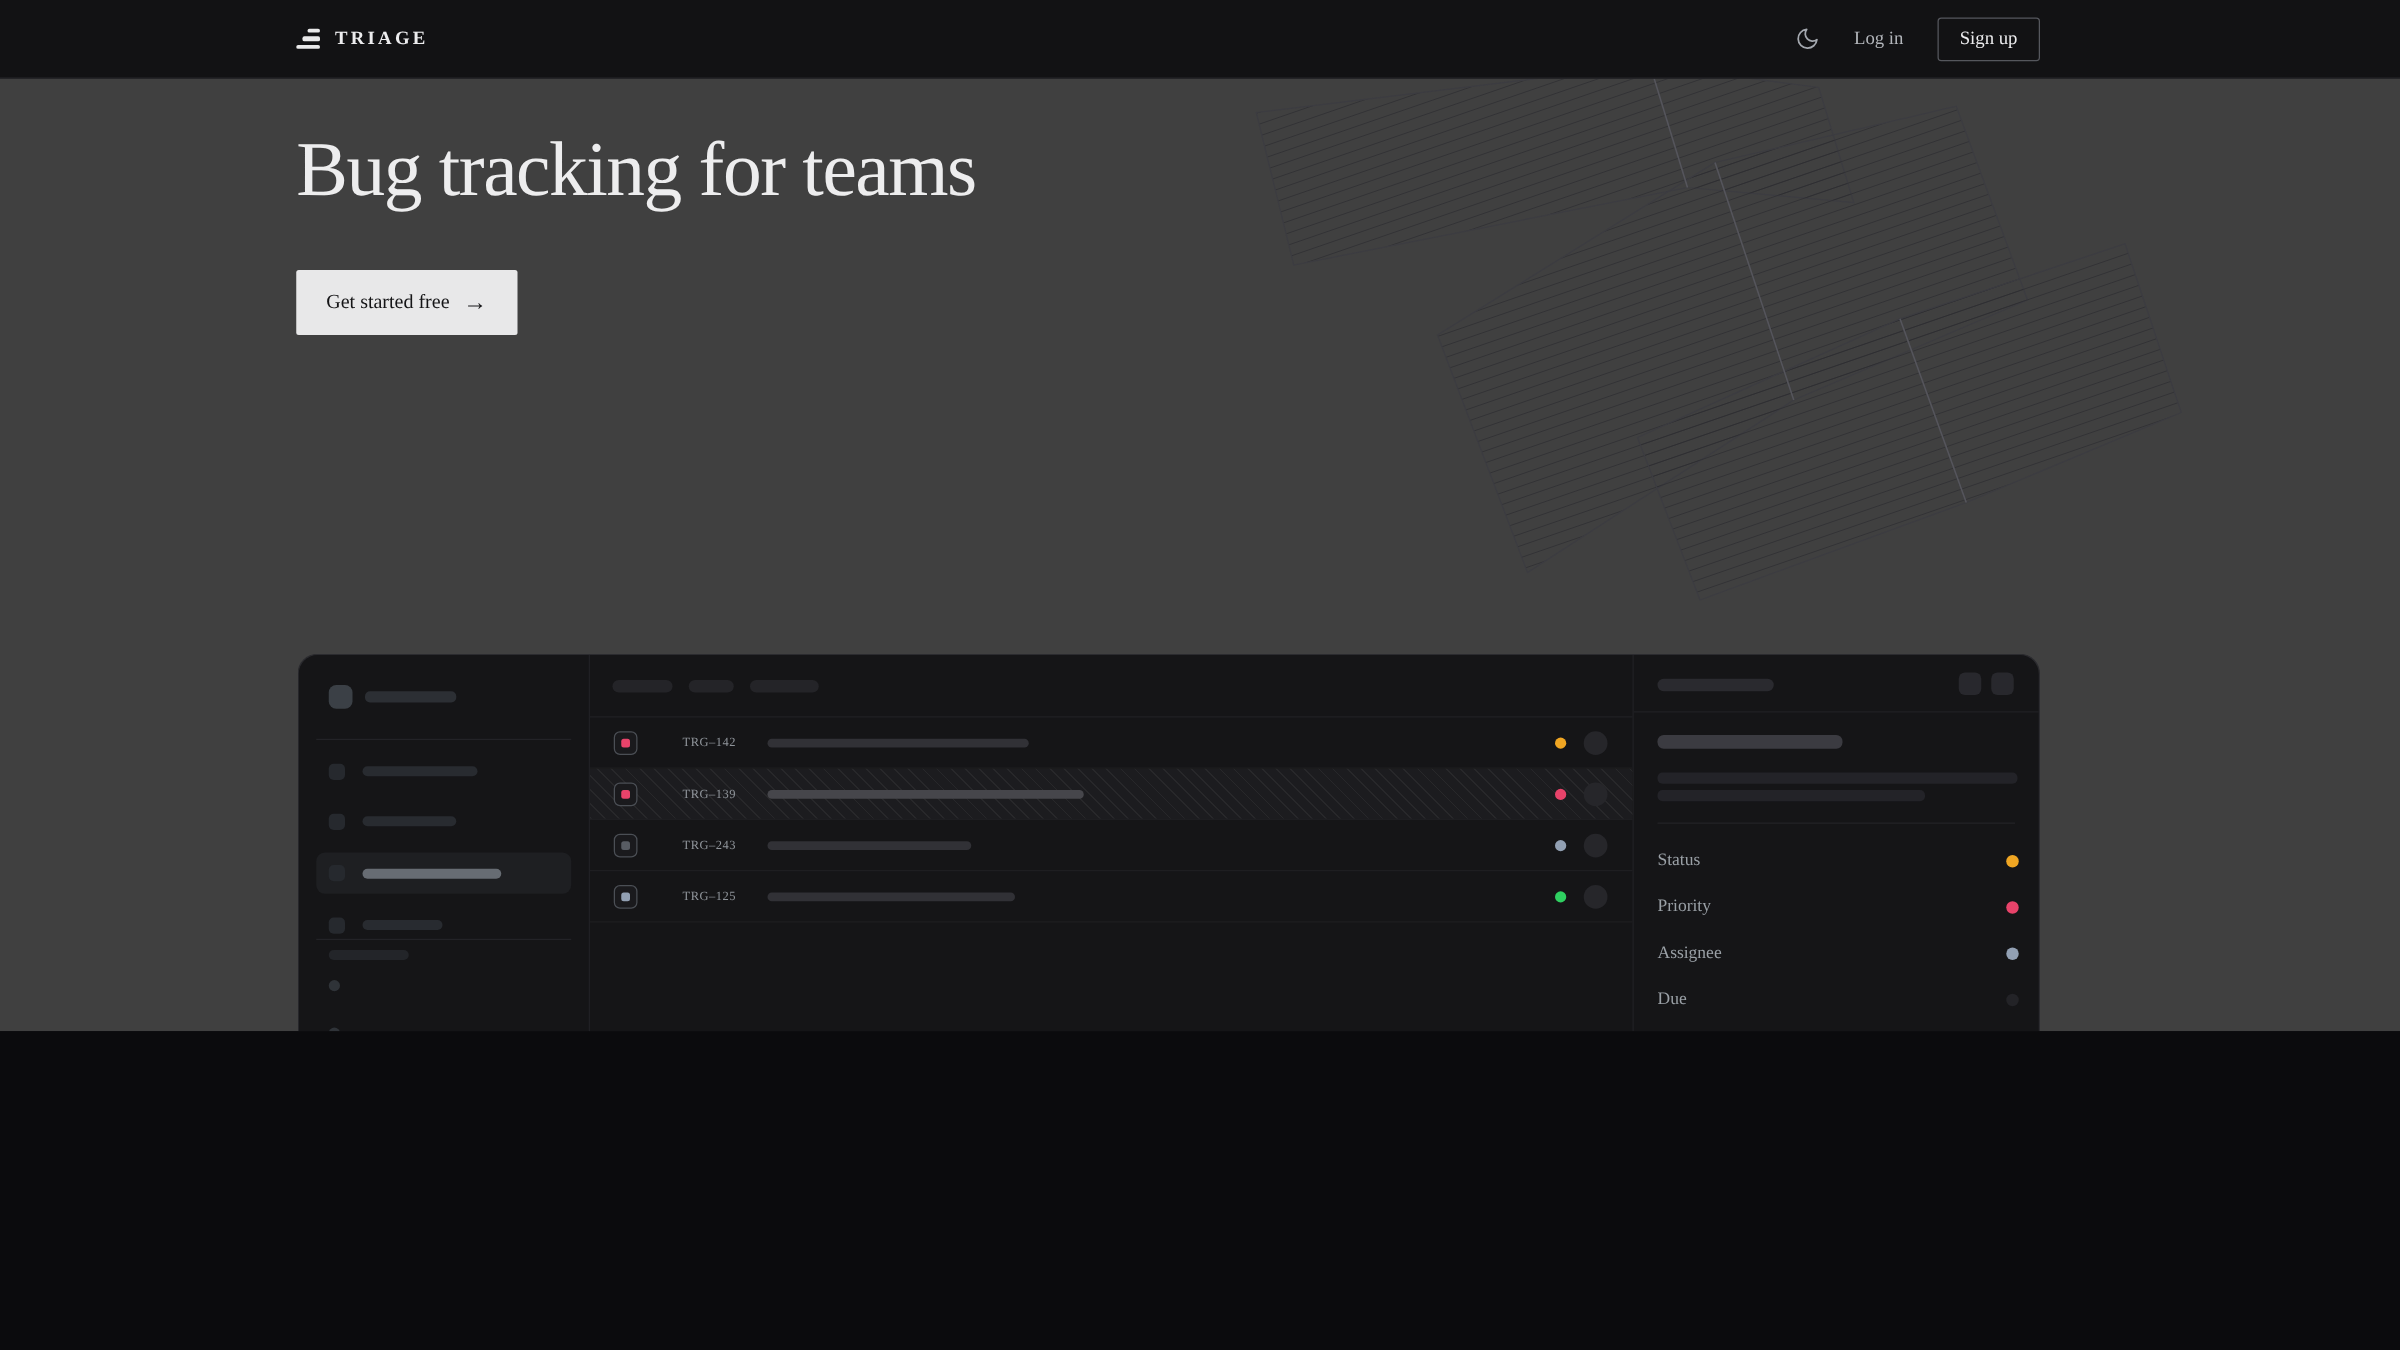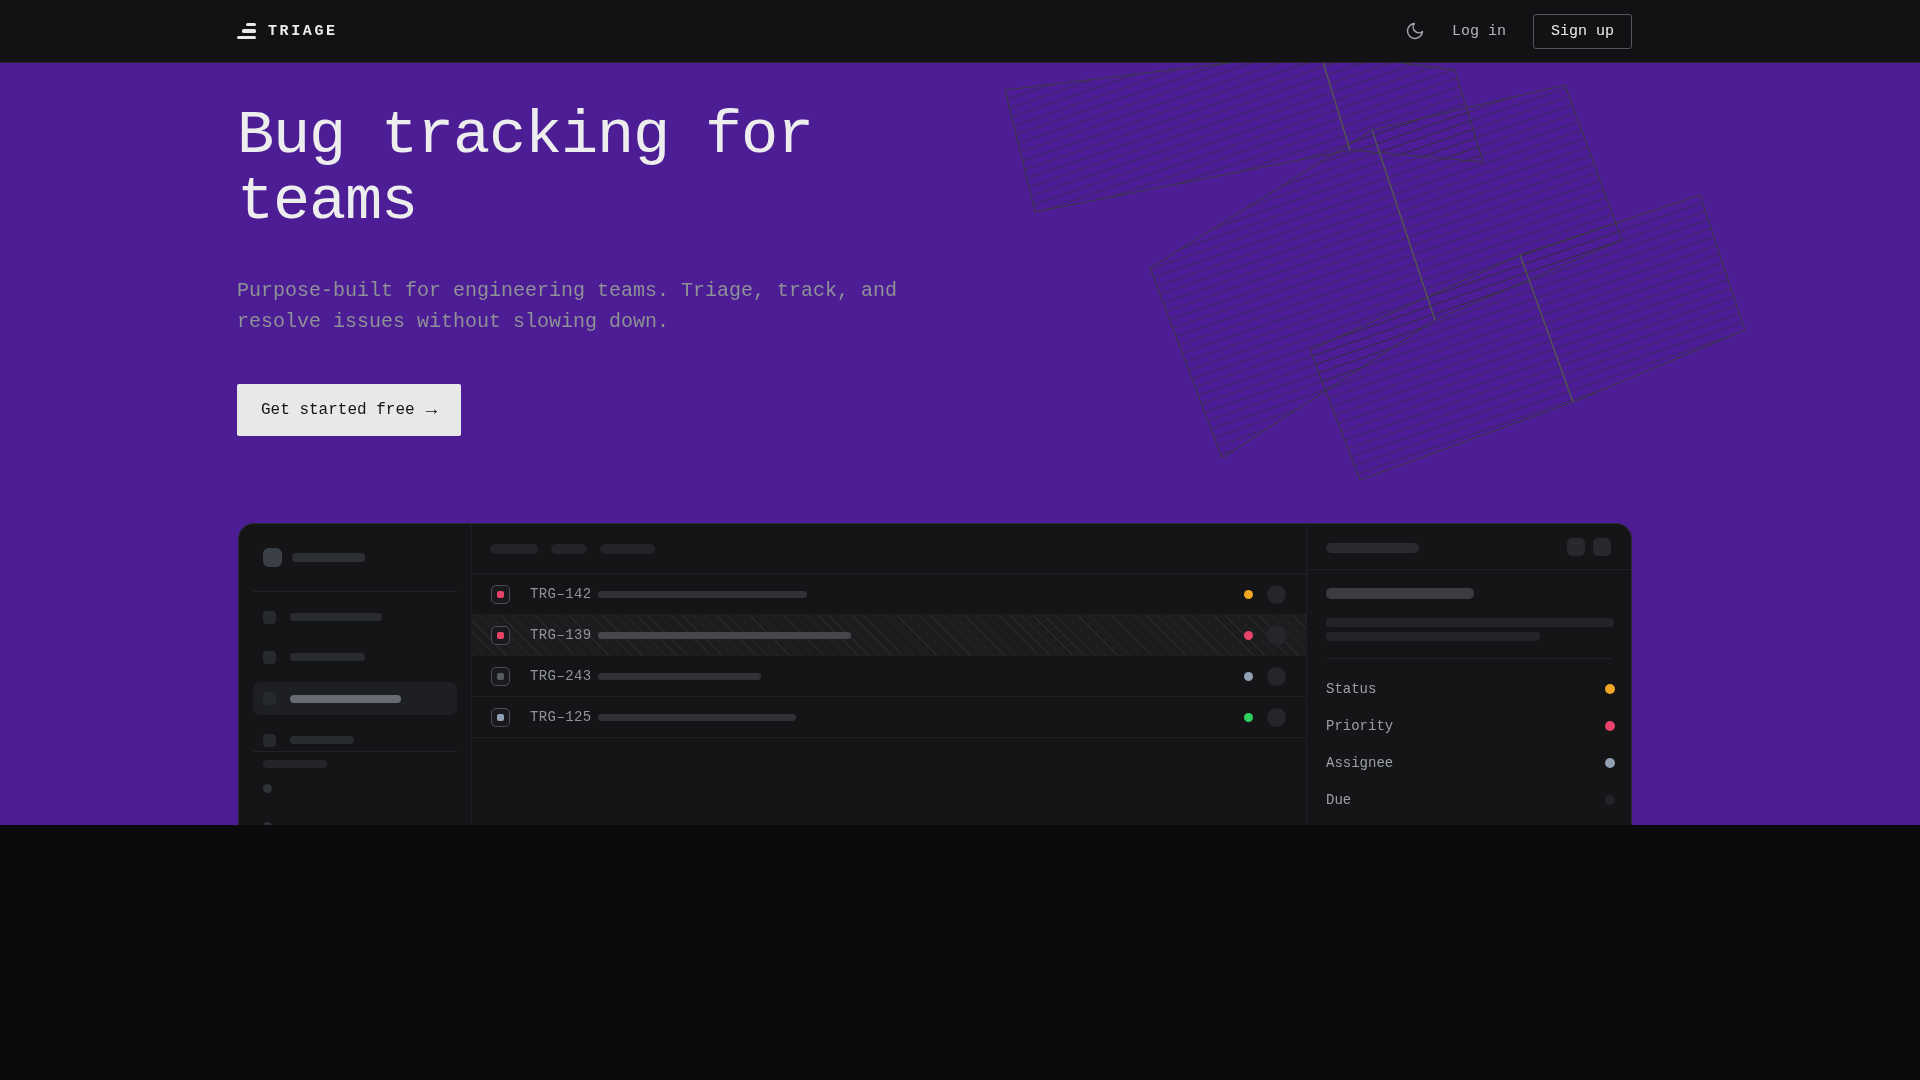--- a/index.html
+++ b/index.html
@@ -1,17 +1,17 @@
 <!DOCTYPE html>
 <html><head>
 <meta charset="utf-8">
 <style>
   html,body{margin:0;padding:0;background:#0b0b0d;}
-  .page{position:relative;width:1920px;height:825px;overflow:hidden;background:#4c1d95;
-        font-family:Liberation Mono, monospace;-webkit-font-smoothing:antialiased;}
+  .page{position:relative;width:1920px;height:825px;overflow:hidden;background:#404040;
+        font-family:Liberation Serif, serif;-webkit-font-smoothing:antialiased;}
 
   
   .art{position:absolute;left:985px;top:40px;z-index:1;pointer-events:none;}
 
   
   .topnav{position:absolute;left:0;top:0;width:1920px;height:63px;z-index:3;background:#121214;
           border-bottom:1px solid #27272b;display:flex;align-items:center;
           padding:0 288px 0 237px;box-sizing:border-box;}
   .brand{display:flex;align-items:center;gap:12px;}
   .logo{display:flex;flex-direction:column;align-items:flex-end;gap:3px;width:19px;}
@@ -67,21 +67,21 @@
   .list-head{height:49px;border-bottom:1px solid #202024;display:flex;align-items:center;
              gap:13px;padding:0 18px;}
   .list-head .pill{height:10px;border-radius:5px;background:#242428;}
   .issue-row{height:41px;border-bottom:1px solid #1e1e21;display:flex;align-items:center;
              padding:0 20px 0 19px;box-sizing:border-box;}
   .issue-row.hatched{background-color:#1c1c1f;
      background-image:repeating-linear-gradient(45deg,rgba(255,255,255,0.05) 0 1px,transparent 1px 8px);}
   .issue-icon{width:17px;height:17px;border-radius:5px;border:1px solid #4b4f55;flex:none;
               display:flex;align-items:center;justify-content:center;background:#1a1a1d;}
   .issue-icon-inner{width:7px;height:7px;border-radius:2px;}
-  .issue-id{color:#8f949a;font-size:14px;letter-spacing:0.4px;margin-left:20px;width:62px;flex:none;}
+  .issue-id{color:#8f949a;font-size:10px;letter-spacing:0.4px;margin-left:36px;width:62px;flex:none;}
   .issue-title-bar{height:7px;border-radius:4px;background:#313136;margin-left:6px;}
   .issue-right{margin-left:auto;display:flex;align-items:center;gap:14px;}
   .status-dot{width:9px;height:9px;border-radius:50%;}
   .issue-avatar{width:19px;height:19px;border-radius:50%;background:#26262a;}
 
   
   .detail{position:relative;flex:1;}
   .dt-head{position:absolute;left:0;right:0;top:0;height:45px;border-bottom:1px solid #202024;}
   .dt-head .pill{position:absolute;left:19px;top:19px;height:10px;background:#2a2a2f;border-radius:5px;}
   .dt-sq{position:absolute;top:14px;width:18px;height:18px;border-radius:5px;background:#28282d;}
@@ -147,21 +147,20 @@
           <path d="M21 12.8A9 9 0 1 1 11.2 3a7 7 0 0 0 9.8 9.8z"></path>
         </svg>
       </span>
       <a class="login">Log in</a>
       <button class="signup">Sign up</button>
     </div>
   </header>
 
   <section class="hero">
     <h1><span>Bug tracking for teams</span><br></h1>
-    <p><span>Purpose-built for engineering teams. Triage, track, and</span><br><span>resolve issues without slowing down.</span></p>
     <button class="cta">
       <span>Get started free</span>
       <span class="arr">→</span>
     </button>
   </section>
 
   <div class="card">
 
     <aside class="sb">
       <div class="sb-workspace">

